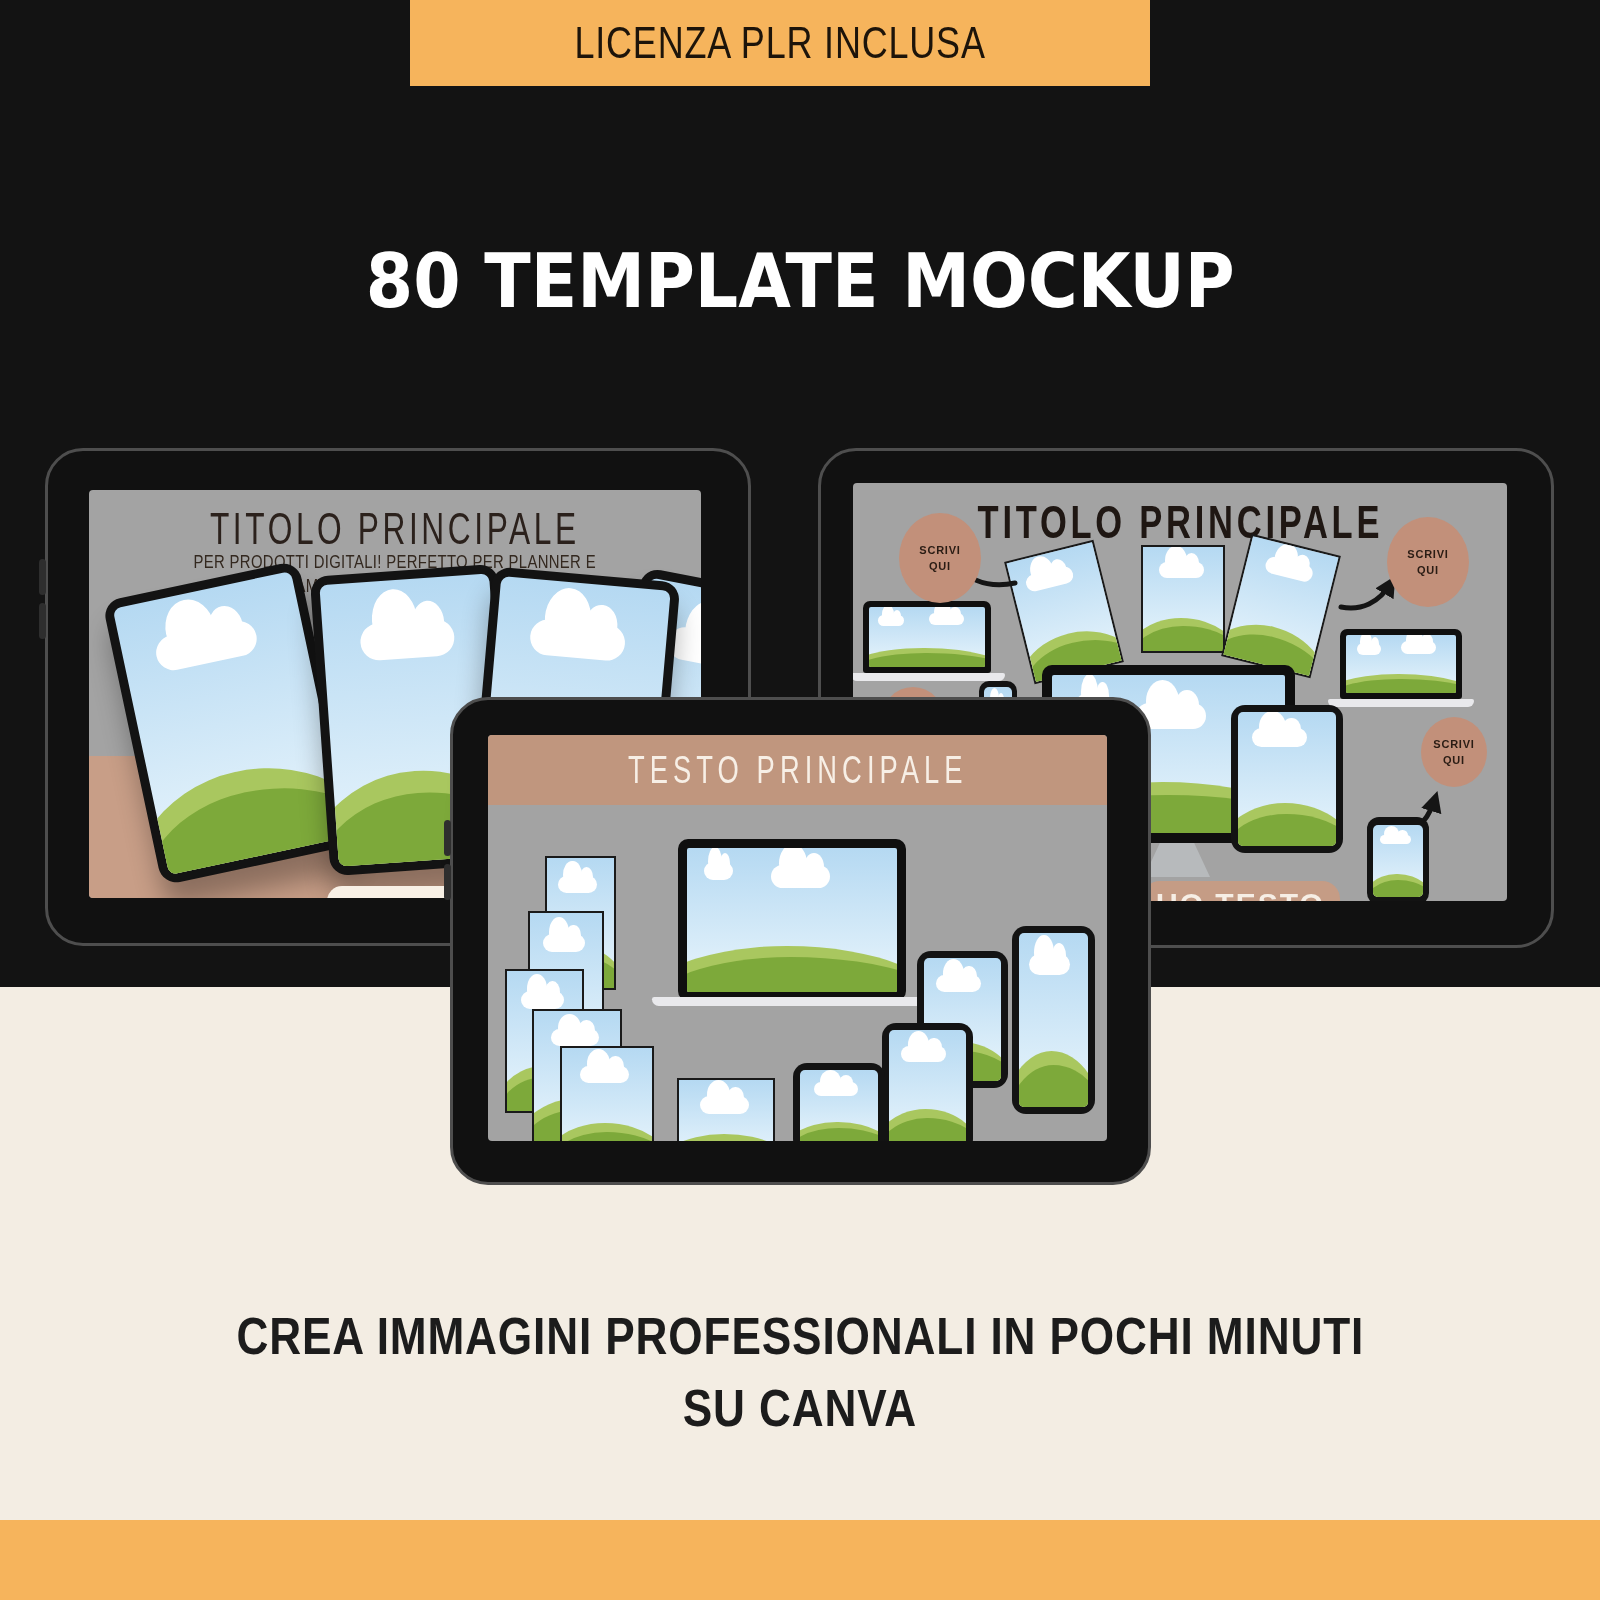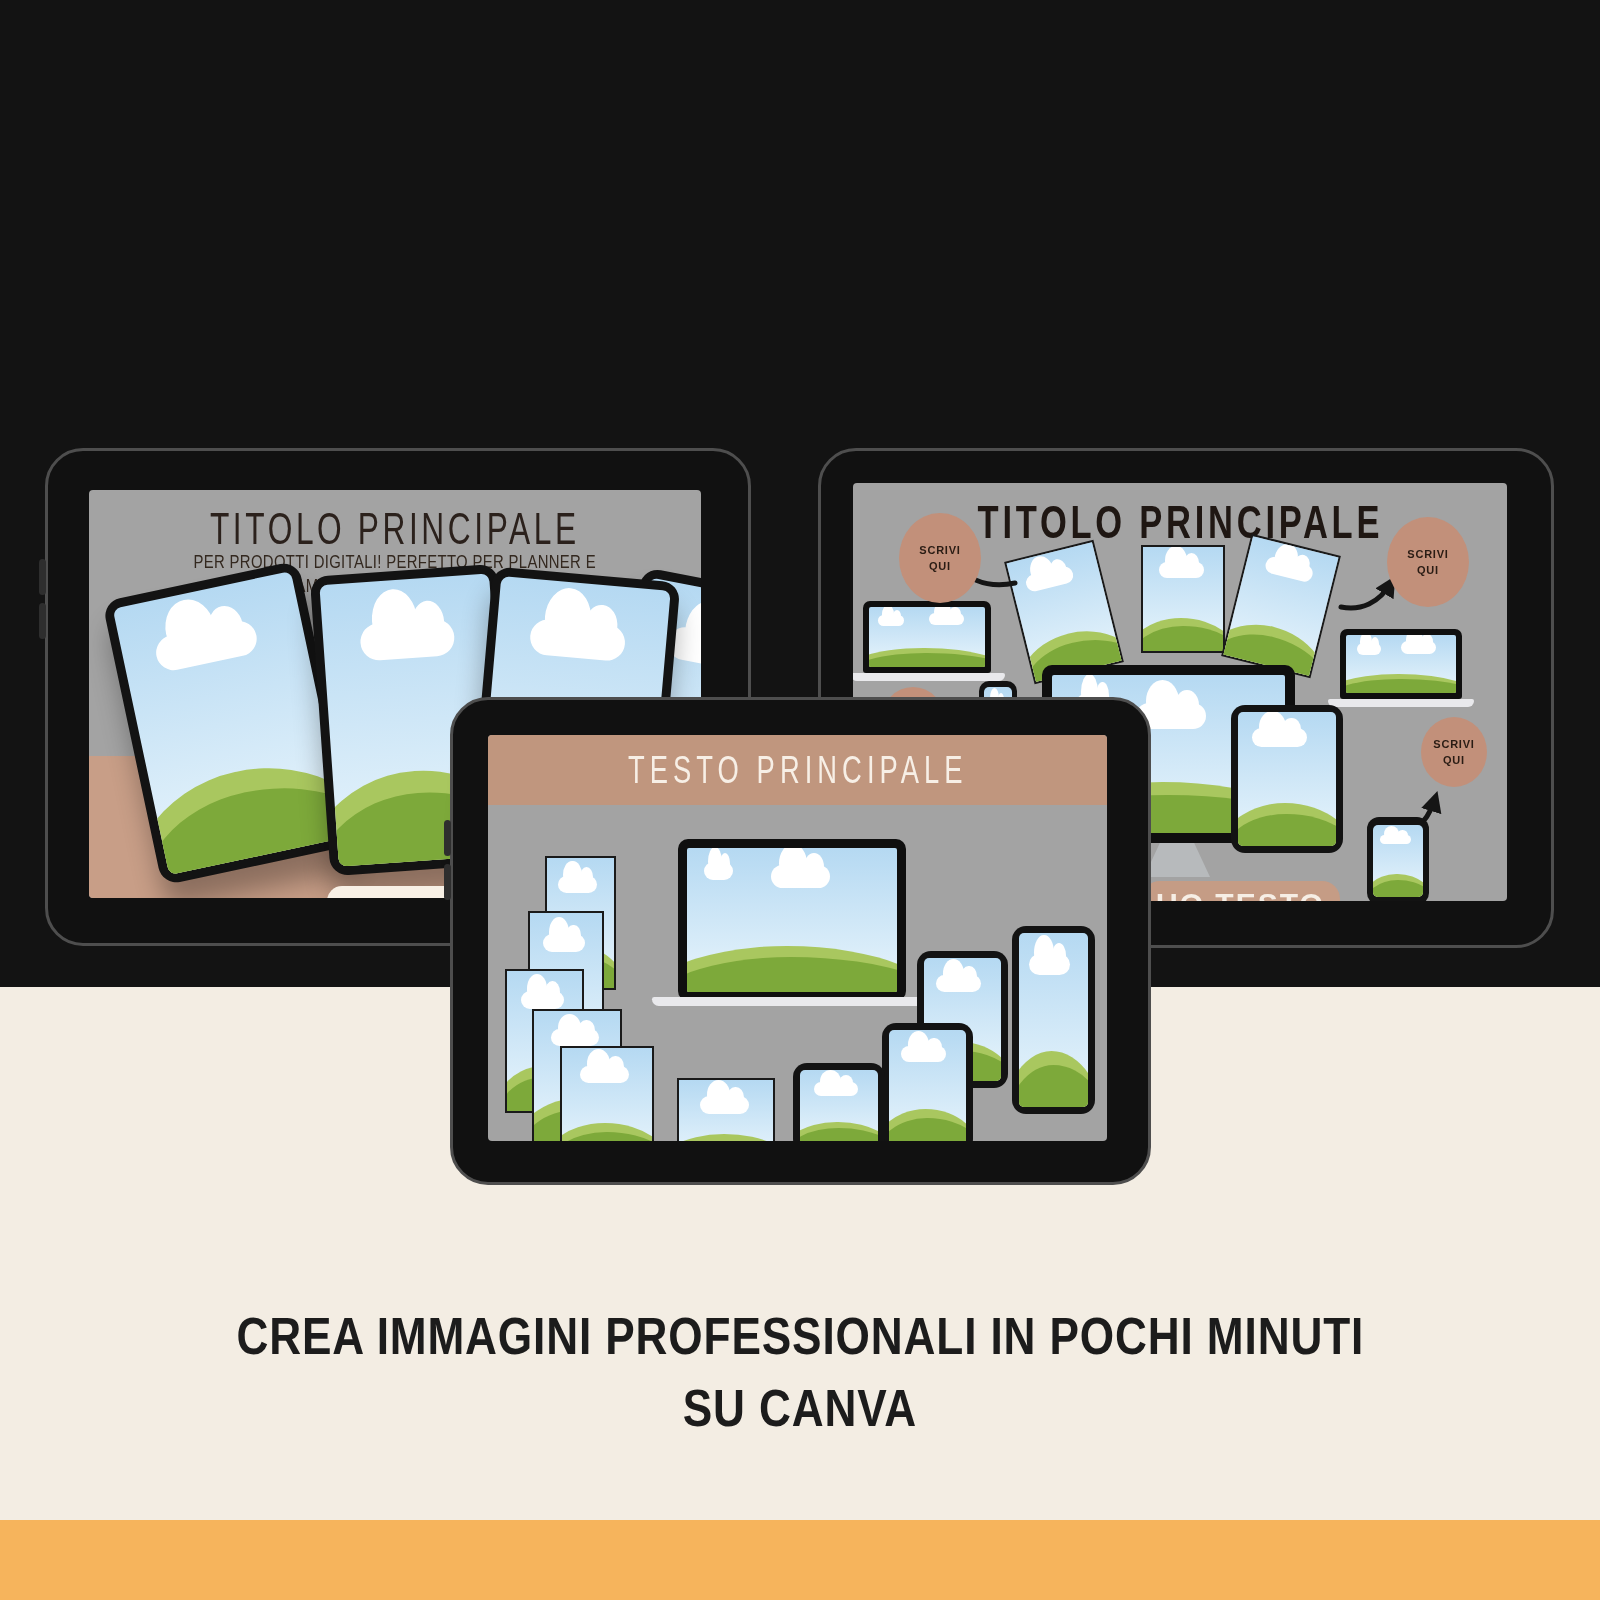--- a/index.html
+++ b/index.html
@@ -85,22 +85,28 @@
                  font-size:52px; font-weight:700; color:#1c1c1c; letter-spacing:1px; }
   .bar-bottom { position:absolute; left:0; top:1520px; width:1600px; height:80px; background:#F6B45C; }
 </style>
 </head>
 <body>
 
 <div class="page">
 
   <div class="black-bg"></div>
 
-
-
+  <div class="bar-top">
+    <span class="cond" style="--sx:.8">LICENZA PLR INCLUSA</span>
+  </div>
+
+
+  <div class="headline">
+    <span class="cond" style="--sx:.92">80 TEMPLATE MOCKUP</span>
+  </div>
 
   <div class="hero" id="hero-left">
     <i class="nub" style="top:108px"></i>
     <i class="nub" style="top:152px"></i>
     <div class="screen">
       <div class="ml-title">
         <span class="cond" style="--sx:.72">TITOLO PRINCIPALE</span>
       </div>
       <div class="ml-sub" style="top:62px">
         <span class="cond" style="--sx:.85">PER PRODOTTI DIGITALI! PERFETTO PER PLANNER E</span>

